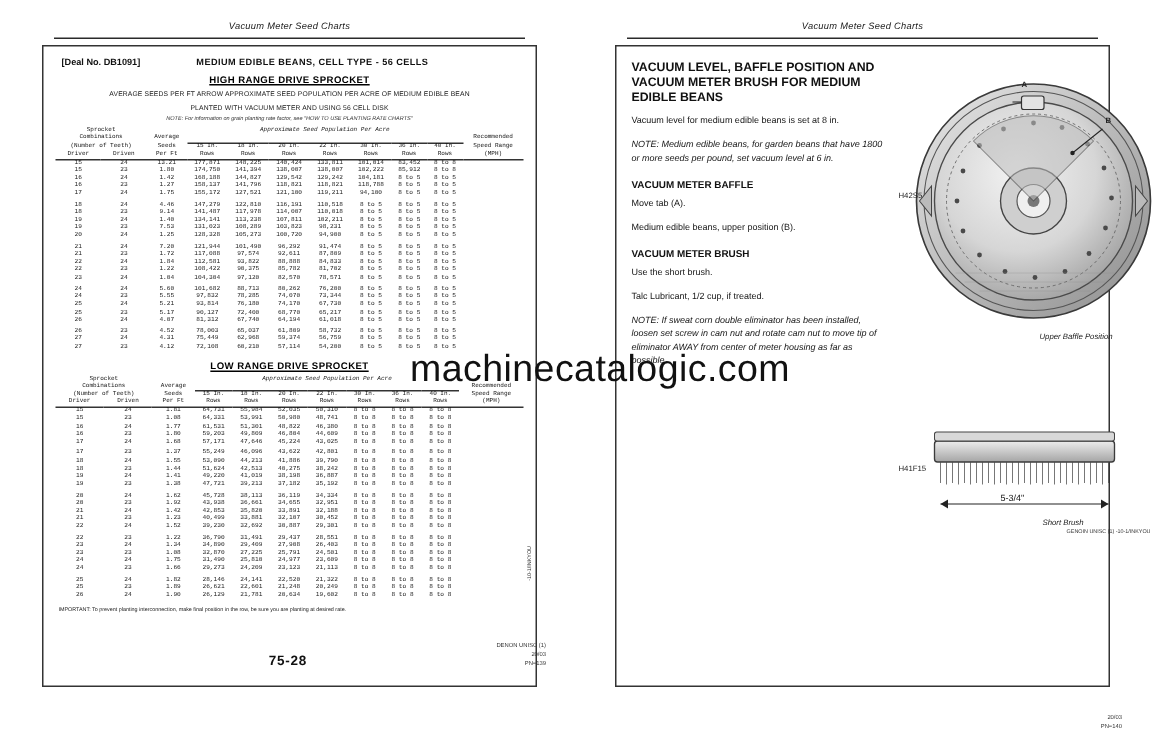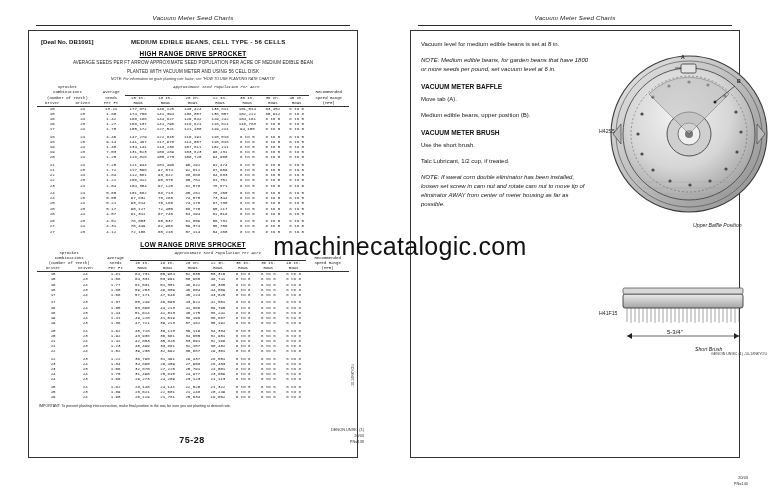--- a/index.html
+++ b/index.html
@@ -836,20 +836,21 @@
     </div>
   </div>
 
   <div class="page page-right">
     <div class="page-header">Vacuum Meter Seed Charts</div>
     <div class="hdr-rule"></div>
 
     <div class="frame">
       <div class="r-cols">
         <div class="r-left">
+          <div class="r-title">VACUUM LEVEL, BAFFLE POSITION AND VACUUM METER BRUSH FOR MEDIUM EDIBLE BEANS</div>
           <div class="r-body">
             <p>Vacuum level for medium edible beans is set at 8 in.</p>
             <p class="note">NOTE: Medium edible beans, for garden beans that have 1800 or more seeds per pound, set vacuum level at 6 in.</p>
           </div>
           <div class="r-sub">VACUUM METER BAFFLE</div>
           <div class="r-body">
             <p>Move tab (A).</p>
             <p>Medium edible beans, upper position (B).</p>
           </div>
           <div class="r-sub">VACUUM METER BRUSH</div>

